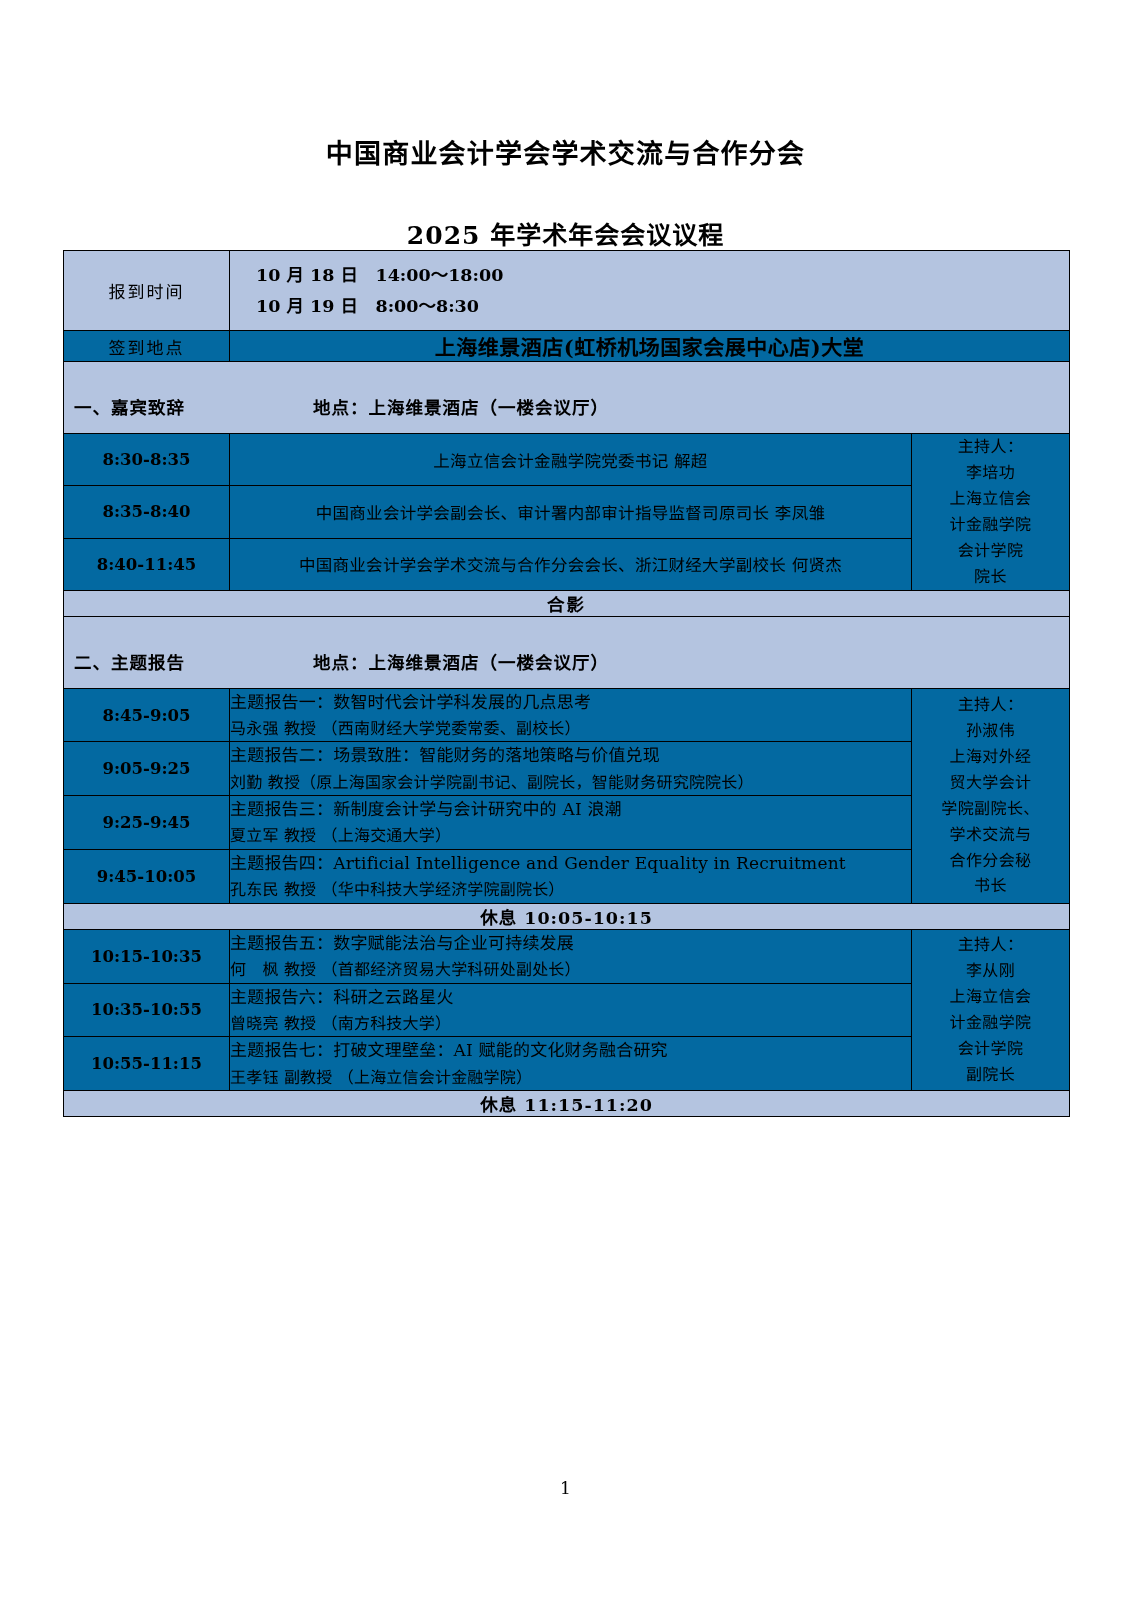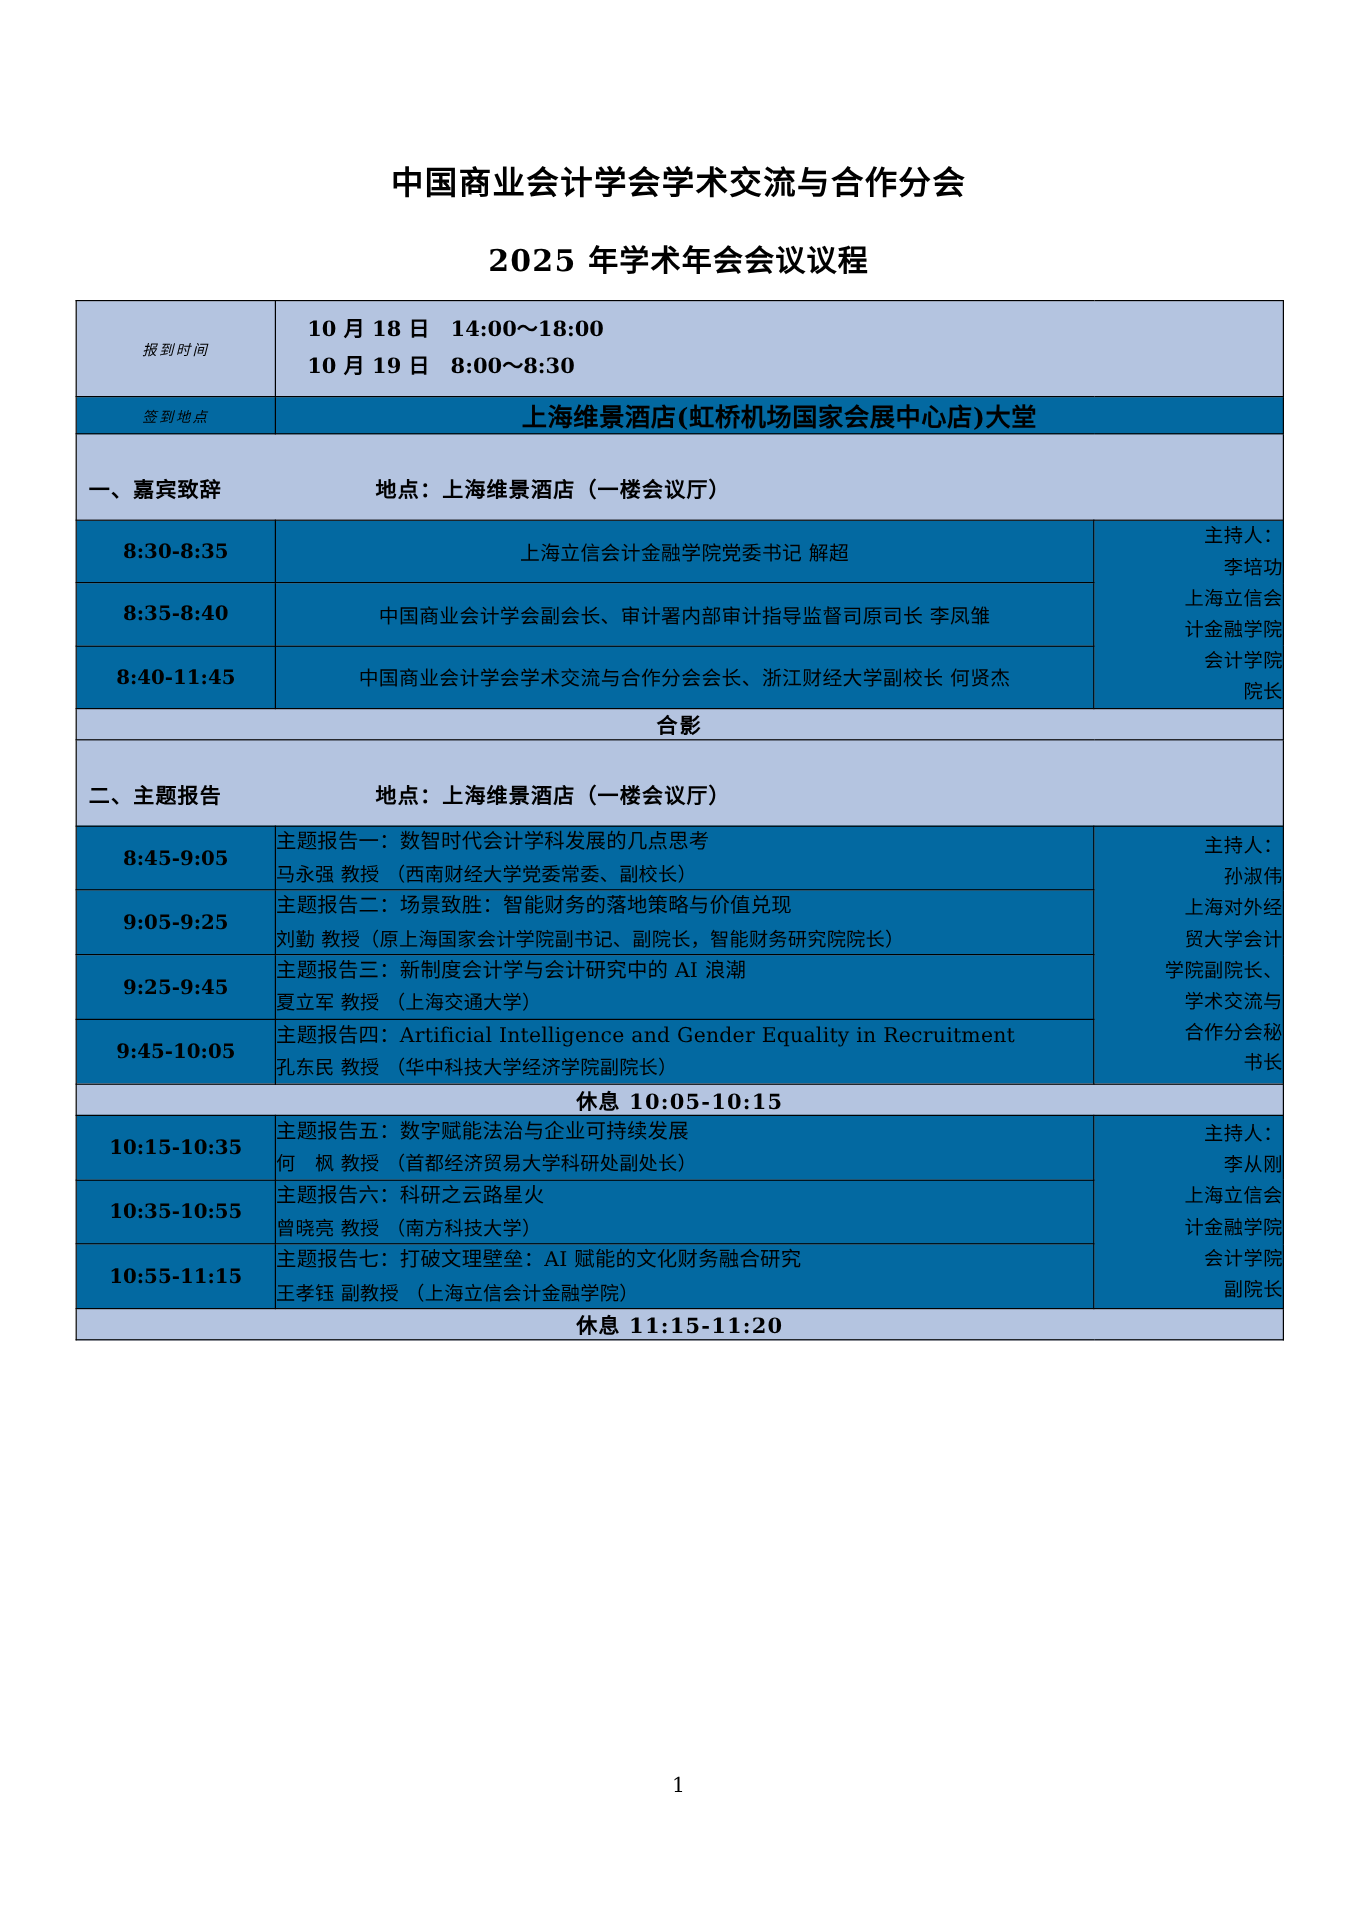--- a/index.html
+++ b/index.html
@@ -31,21 +31,21 @@
     font-size: 27px;
     font-weight: bold;
     letter-spacing: 1.2px;
     line-height: 1.2;
     font-family: "DejaVu Serif", "Liberation Serif", serif;
   }
   .title-line2 {
     font-size: 25px;
     font-weight: bold;
     letter-spacing: 1px;
-    margin-top: 33px;
+    margin-top: 51px;
     line-height: 1.2;
   }
 
   table.agenda {
     position: absolute;
     left: 63px;
     top: 250px;
     width: 1006px;
     border-collapse: collapse;
     table-layout: fixed;
@@ -62,24 +62,23 @@
     background: #0369a1;
   }
 
   
   col.c-time   { width: 166px; }
   col.c-main   { width: 682px; }
   col.c-host   { width: 158px; }
 
   .label-cell {
     text-align: center;
-    font-size: 12px;
+    font-size: 17px;
     letter-spacing: 2px;
     padding: 9px 4px;
-    font-style: italic;
   }
   .reg-times {
     font-size: 17.5px;
     font-weight: bold;
     line-height: 1.75;
     padding: 9px 0 9px 26px;
     text-align: left;
   }
   .venue-text {
     font-size: 21px;
@@ -141,21 +140,21 @@
   }
   .talk-speaker {
     font-size: 16px;
     line-height: 1.6;
     letter-spacing: 0.2px;
     white-space: pre;
   }
   .host-cell {
     font-size: 16px;
     line-height: 1.62;
-    text-align: right;
+    text-align: center;
     padding: 6px 4px 6px 10px;
     vertical-align: middle;
     letter-spacing: 0.4px;
   }
   .host-cell div { white-space: nowrap; }
 
   .page-number {
     position: absolute;
     left: 0;
     right: 0;

